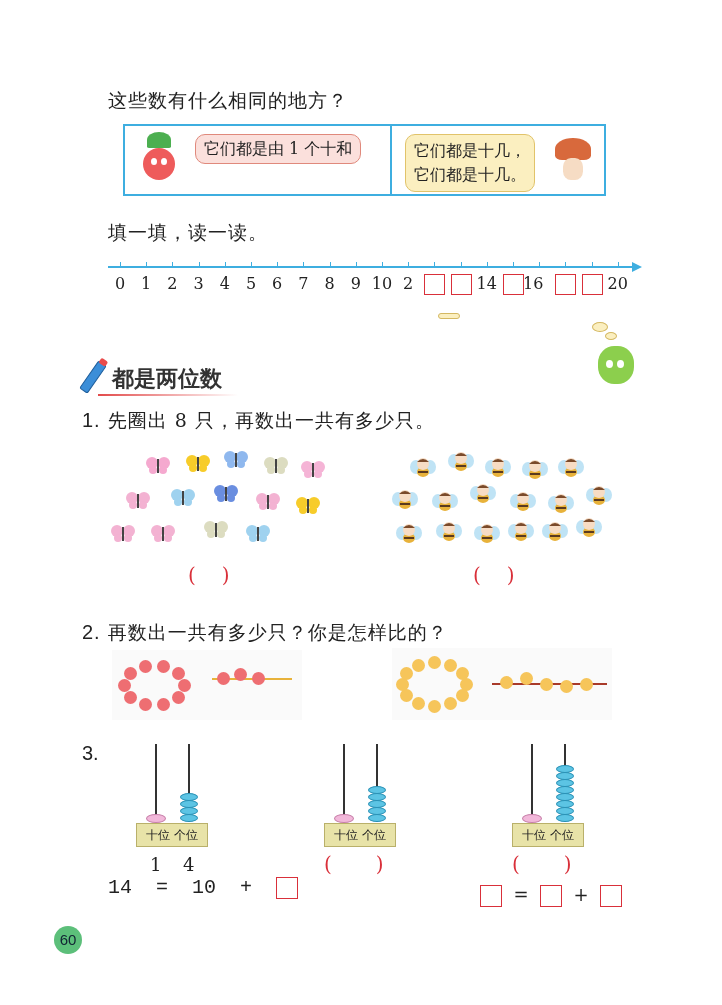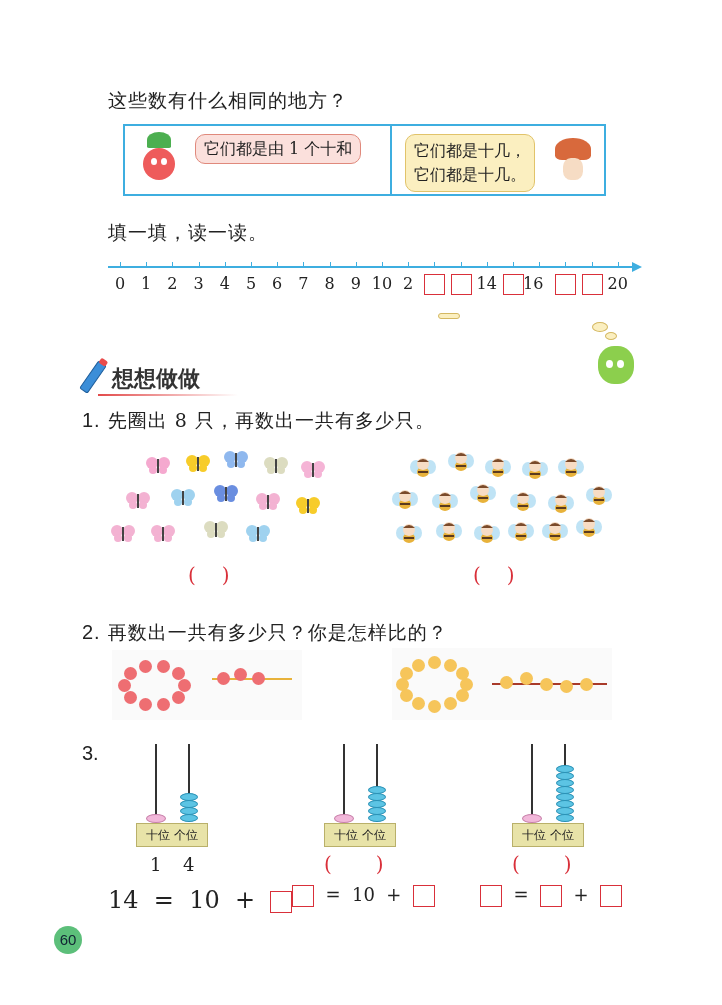--- a/index.html
+++ b/index.html
@@ -96,21 +96,21 @@
 <div class="abs" style="left:592px;top:322px;width:14px;height:8px;border:1.5px solid #d4b862;border-radius:50%;background:#fbefc0;"></div>
 <div class="abs" style="left:605px;top:332px;width:10px;height:6px;border:1.5px solid #d4b862;border-radius:50%;background:#fbefc0;"></div>
 <div class="abs" style="left:598px;top:346px;width:36px;height:38px;border-radius:45%;background:#8ccf4d;">
   <div class="abs" style="left:8px;top:14px;width:7px;height:8px;background:#fff;border-radius:50%;"></div>
   <div class="abs" style="left:19px;top:14px;width:7px;height:8px;background:#fff;border-radius:50%;"></div>
 </div>
 
 <div class="abs" style="left:88px;top:360px;width:8px;height:32px;background:#3b8ed8;border:1px solid #1e5e9c;transform:rotate(35deg);border-radius:2px;">
   <div class="abs" style="left:0;top:-5px;width:8px;height:6px;background:#e94b4b;border-radius:2px;"></div>
 </div>
-<div class="abs" style="left:112px;top:364px;font-family:'DejaVu Sans','Liberation Sans',sans-serif;font-size:22px;font-weight:bold;color:#333;">想想做做</div>
+<div class="abs" style="left:112px;top:364px;font-family:'DejaVu Sans','Liberation Sans',sans-serif;font-size:22px;font-weight:bold;color:#333;">都是两位数</div>
 <div class="abs" style="left:98px;top:394px;width:140px;height:2px;background:linear-gradient(to right,#e24b4b,rgba(226,75,75,0));"></div>
 
 <div class="abs q" style="left:82px;top:408px;">
   <span class="num">1.</span>
   <span>先圈出 8 只，再数出一共有多少只。</span>
 </div>
 <div class="abs" id="butterflies" style="left:105px;top:445px;width:230px;height:110px;">
     <div class="abs" style="left: 40px; top: 10px; width: 26px; height: 20px;"><svg width="26" height="20" viewBox="0 0 26 20">
         <ellipse cx="7" cy="8" rx="6" ry="6" fill="#f5a9cf"></ellipse>
         <ellipse cx="19" cy="8" rx="6" ry="6" fill="#f5a9cf"></ellipse>
@@ -398,36 +398,34 @@
       <div class="rod" style="left:19px;top:0;height:78px;"></div>
       <div class="rod" style="left:52px;top:0;height:78px;"></div>
       <div class="bead-pink" style="left:10px;top:70px;"></div>
       <div class="bead-blue" style="left:44px;top:70px;"></div>
       <div class="bead-blue" style="left:44px;top:63px;"></div>
       <div class="bead-blue" style="left:44px;top:56px;"></div>
       <div class="bead-blue" style="left:44px;top:49px;"></div>
       <div class="abacus-base" style="left:0;top:79px;width:70px;height:22px;"><span>十位</span> <span>个位</span></div>
       <div class="abs" style="left:14px;top:110px;font-size:18px;">1</div>
       <div class="abs" style="left:47px;top:110px;font-size:18px;">4</div>
-      <div class="abs" style="left:-28px;top:142px;font-size:24px;white-space:nowrap;">
+      <div class="abs" style="left:-28px;top:132px;font-size:20px;white-space:nowrap;font-family:Liberation Mono, monospace;">
         <span>14</span>&nbsp; <span>=</span>&nbsp; <span>10</span>&nbsp; <span>+</span>&nbsp; <span class="redbox"></span></div>
     </div>
     <div class="abs" style="left: 324px; top: 744px; width: 180px; height: 170px;">
       <div class="rod" style="left:19px;top:0;height:78px;"></div>
       <div class="rod" style="left:52px;top:0;height:78px;"></div>
       <div class="bead-pink" style="left:10px;top:70px;"></div>
       <div class="bead-blue" style="left:44px;top:70px;"></div>
       <div class="bead-blue" style="left:44px;top:63px;"></div>
       <div class="bead-blue" style="left:44px;top:56px;"></div>
       <div class="bead-blue" style="left:44px;top:49px;"></div>
       <div class="bead-blue" style="left:44px;top:42px;"></div>
       <div class="abacus-base" style="left:0;top:79px;width:70px;height:22px;"><span>十位</span> <span>个位</span></div>
       <div class="abs paren" style="left:0;top:108px;">(<span style="display:inline-block;width:44px;"></span>)</div>
-      <div class="abs" style="left:-32px;top:140px;font-size:18px;white-space:nowrap;">
-          <span class="redbox"></span>&nbsp; <span>=</span>&nbsp; <span>10</span>&nbsp; <span>+</span>&nbsp; <span class="redbox"></span></div>
     </div>
     <div class="abs" style="left: 512px; top: 744px; width: 180px; height: 170px;">
       <div class="rod" style="left:19px;top:0;height:78px;"></div>
       <div class="rod" style="left:52px;top:0;height:78px;"></div>
       <div class="bead-pink" style="left:10px;top:70px;"></div>
       <div class="bead-blue" style="left:44px;top:70px;"></div>
       <div class="bead-blue" style="left:44px;top:63px;"></div>
       <div class="bead-blue" style="left:44px;top:56px;"></div>
       <div class="bead-blue" style="left:44px;top:49px;"></div>
       <div class="bead-blue" style="left:44px;top:42px;"></div>

